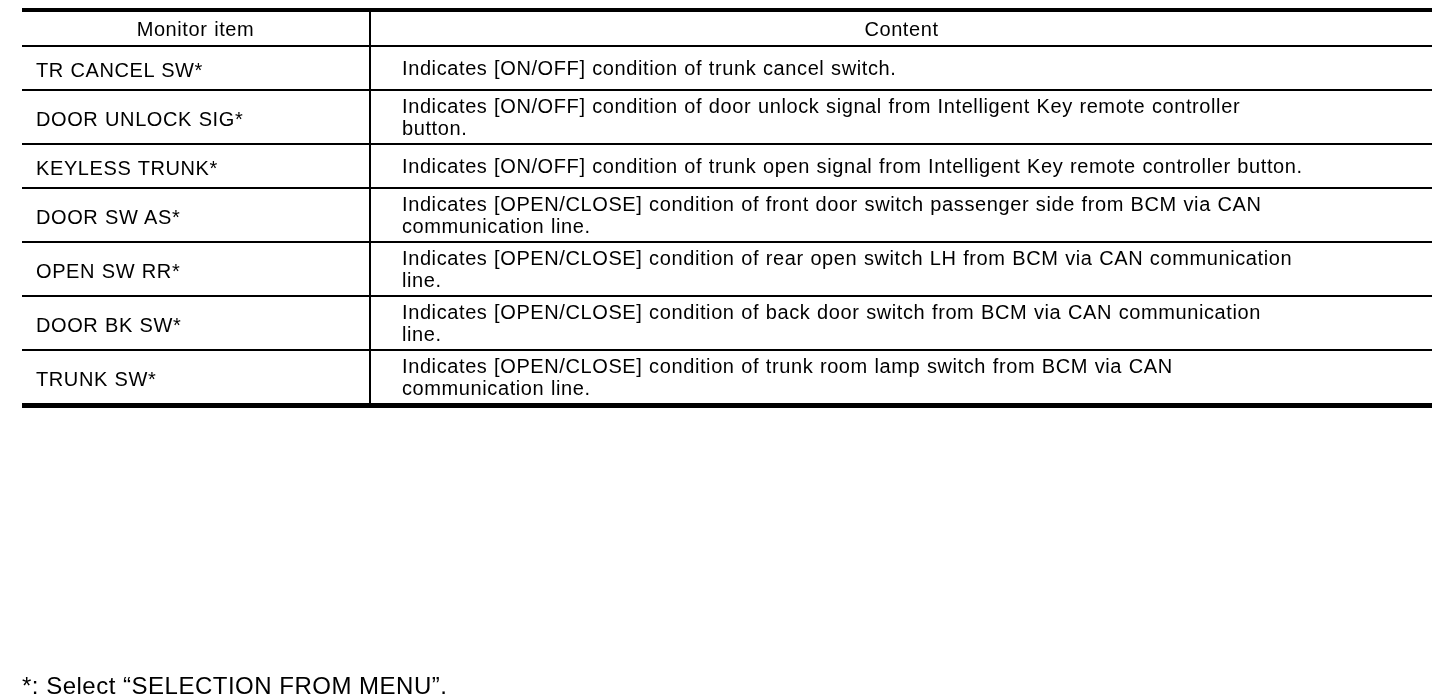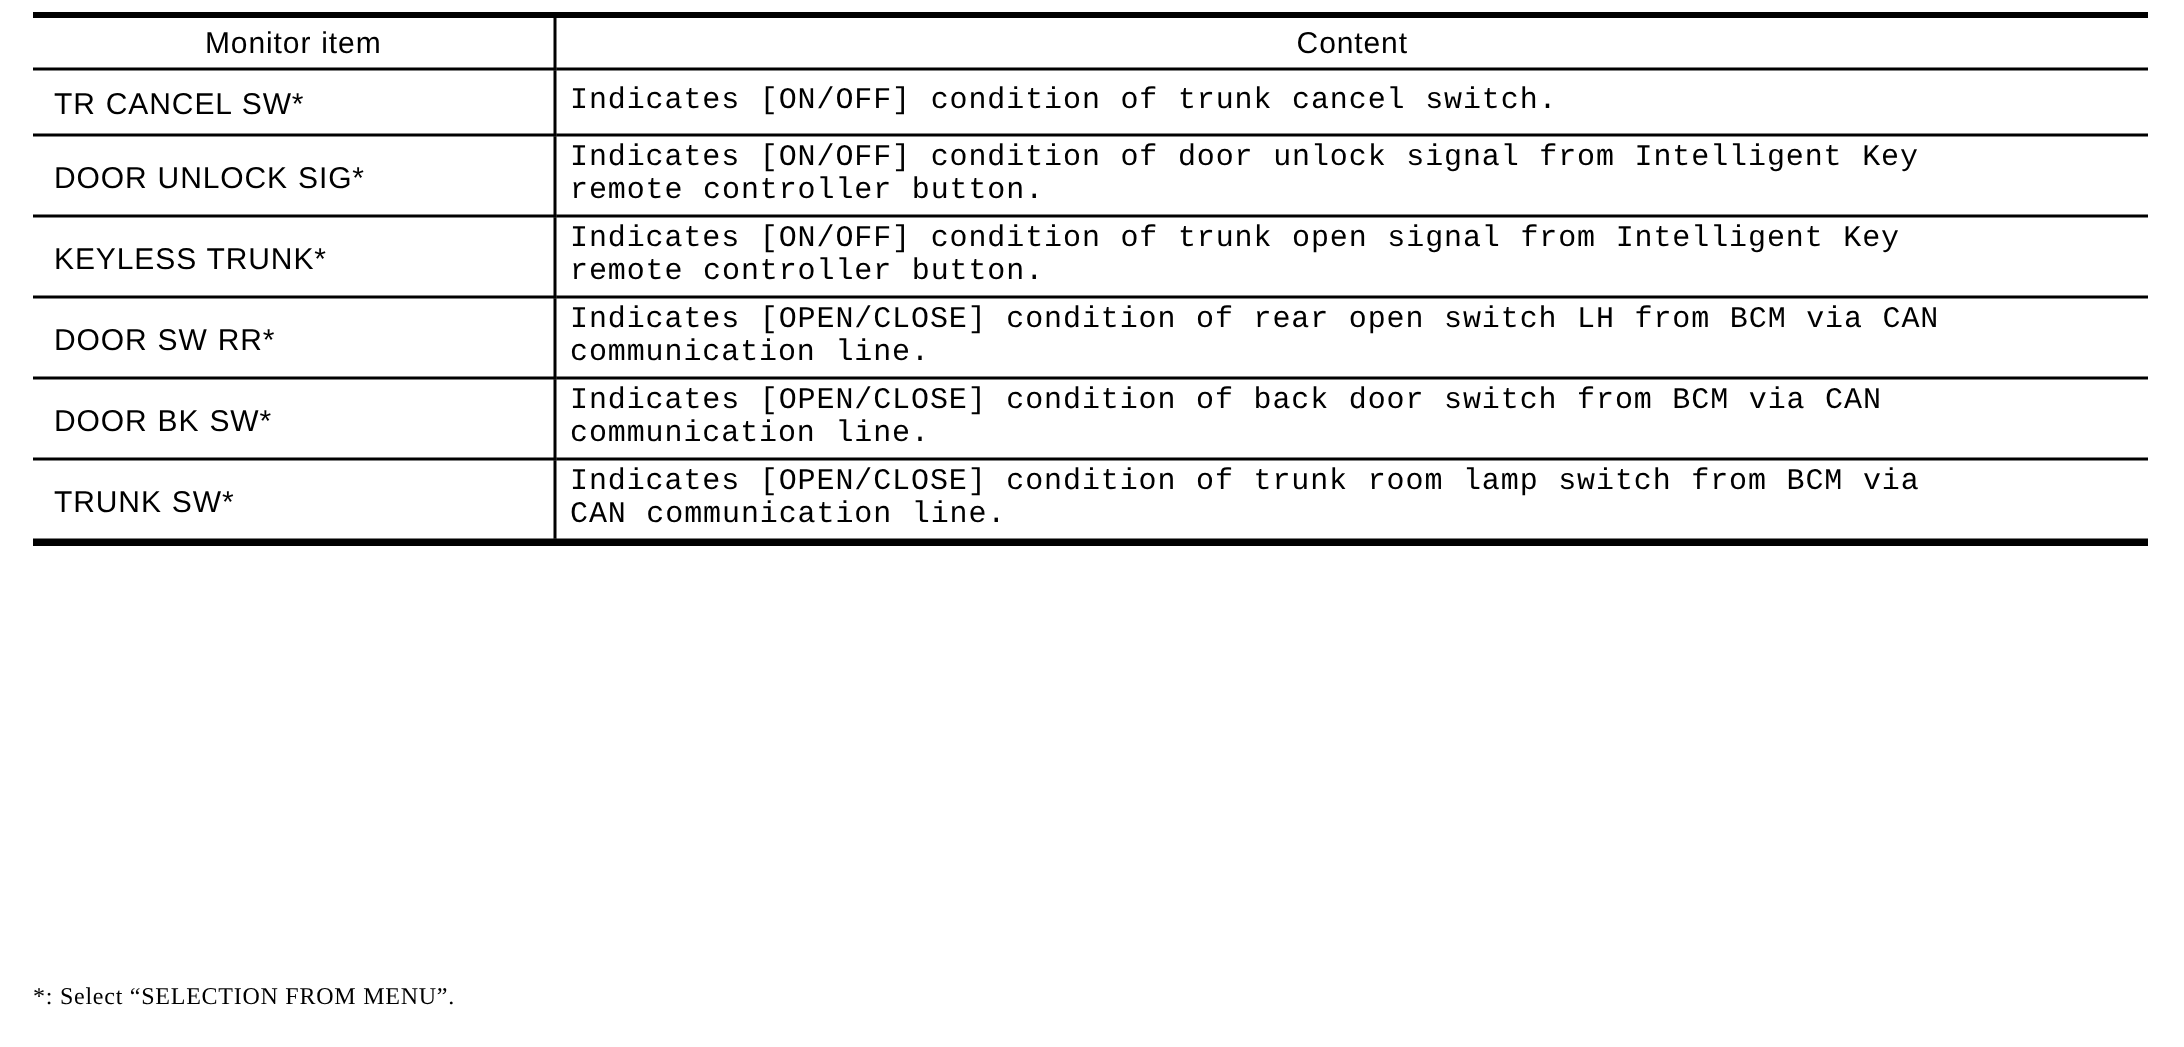--- a/index.html
+++ b/index.html
@@ -51,31 +51,29 @@
   
   th.th-item { }
   td {
     height: 44px;
   }
   td.td-item {
     padding: 4px 10px 0 14px;
     white-space: nowrap;
   }
   td.td-content {
-    padding: 4px 127px 4px 9px;
-    font-family: Liberation Mono, monospace;
+    padding: 4px 127px 4px 31px;
   }
   .footnote {
     position: absolute;
     left: 22px;
-    top: 653px;
-    font-size: 16px;
+    top: 674px;
+    font-size: 24px;
     line-height: 24px;
     letter-spacing: 0.5px;
-    font-family: Liberation Serif, serif;
   }
 </style>
 </head>
 <body>
 
 <div class="page">
 
   <table class="monitor-table">
     <colgroup>
       <col class="c1">
@@ -99,23 +97,27 @@
     <td class="td-content">Indicates [ON/OFF] condition of door unlock signal from Intelligent Key remote controller button.</td>
   </tr>
 
   <tr>
     <td class="td-item">KEYLESS TRUNK*</td>
     <td class="td-content">Indicates [ON/OFF] condition of trunk open signal from Intelligent Key remote controller button.</td>
   </tr>
 
 
 
+  <tr>
+    <td class="td-item">DOOR SW AS*</td>
+    <td class="td-content">Indicates [OPEN/CLOSE] condition of front door switch passenger side from BCM via CAN commu­nication line.</td>
+  </tr>
 
   <tr>
-    <td class="td-item">DOOR SW RR*</td>
+    <td class="td-item">OPEN SW RR*</td>
     <td class="td-content">Indicates [OPEN/CLOSE] condition of rear open switch LH from BCM via CAN communication line.</td>
   </tr>
 
 
   <tr>
     <td class="td-item">DOOR BK SW*</td>
     <td class="td-content">Indicates [OPEN/CLOSE] condition of back door switch from BCM via CAN communication line.</td>
   </tr>
 
   <tr>

